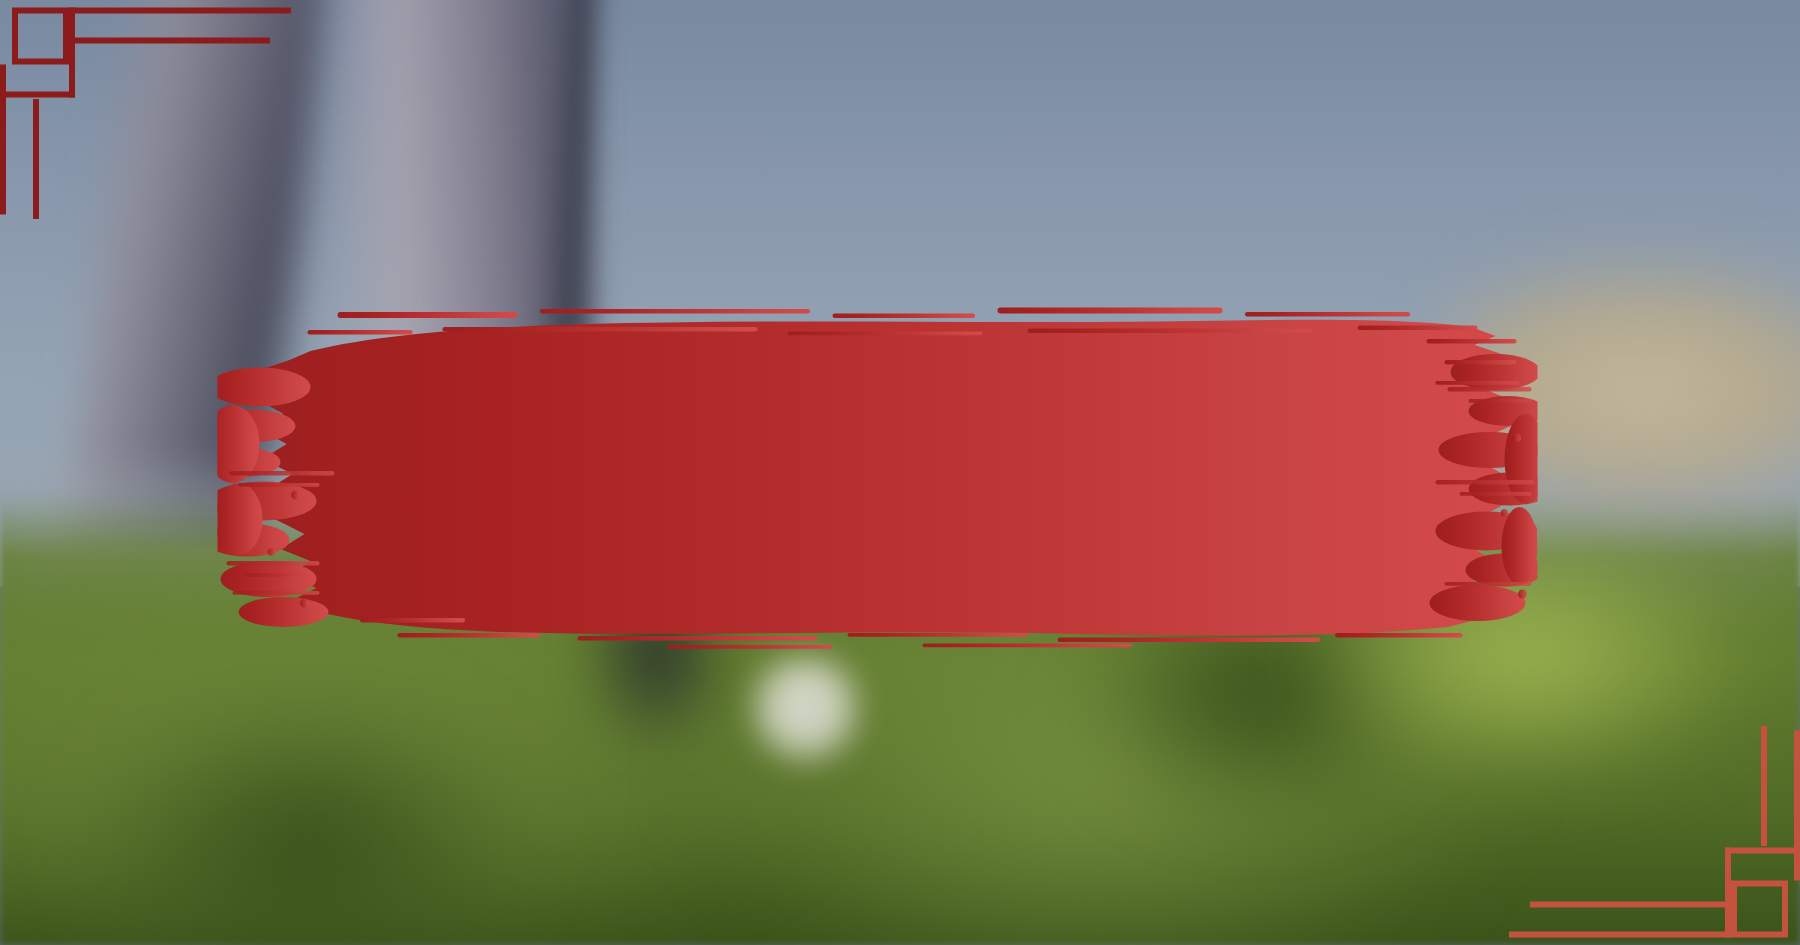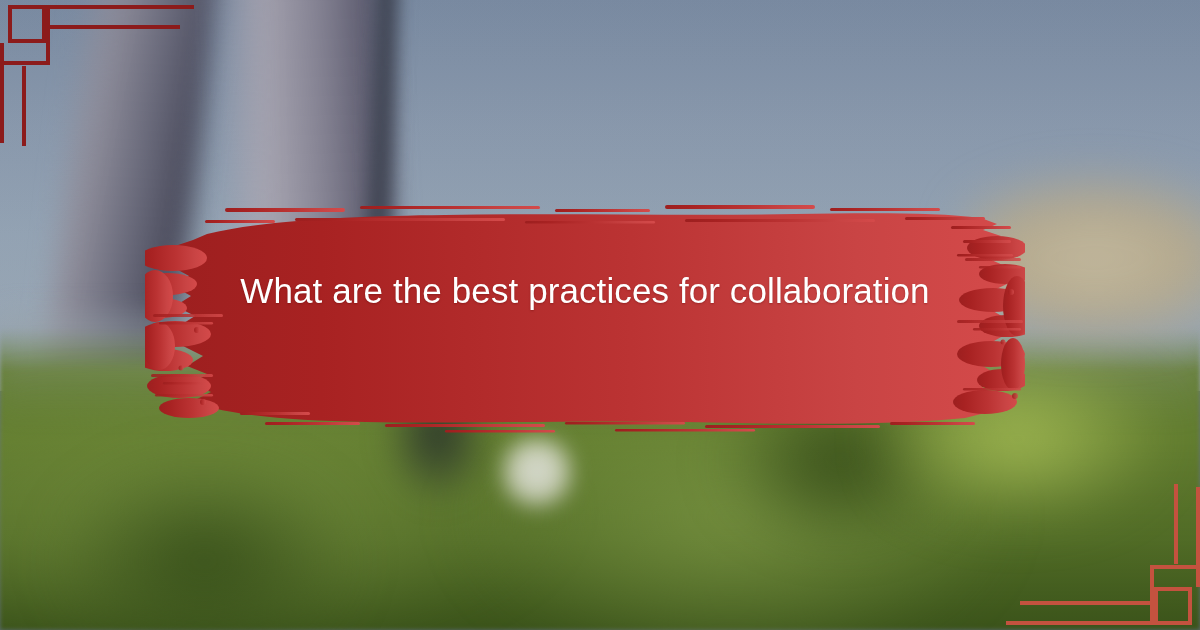--- a/index.html
+++ b/index.html
@@ -288,14 +288,13 @@
       <rect x="828" y="132" width="48" height="2.5" rx="1.2"></rect>
       <rect x="818" y="192" width="58" height="2.5" rx="1.2"></rect>
       <circle cx="866" cy="96" r="3"></circle>
       <circle cx="858" cy="146" r="2.5"></circle>
       <circle cx="870" cy="200" r="3"></circle>
     </g>
   </svg>
 </div>
 
 <div id="headline">
-  <span class="ln">What are the best practices for collaboration</span>
 </div>
 
 </body></html>

